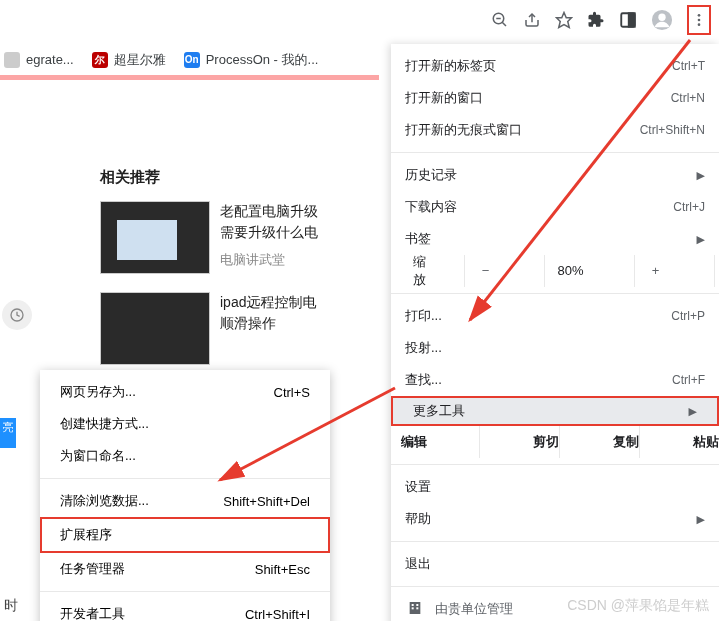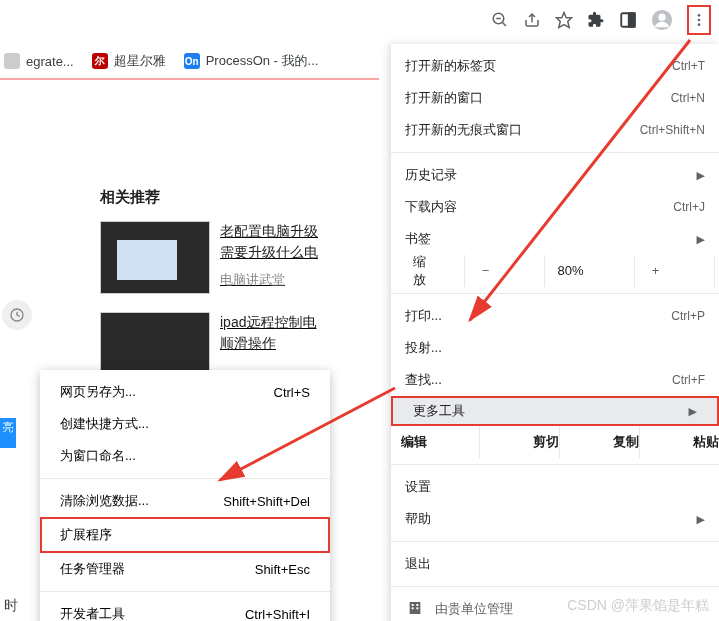--- a/index.html
+++ b/index.html
@@ -2,30 +2,30 @@
 <html><head>
 <meta charset="utf-8">
 <style>
 * { margin: 0; padding: 0; box-sizing: border-box; font-family: "Microsoft YaHei", Arial, sans-serif; }
 body { width: 719px; height: 621px; background: #fff; position: relative; overflow: hidden; }
 
 .toolbar { position: absolute; top: 0; right: 0; left: 0; height: 40px; display: flex; align-items: center; justify-content: flex-end; padding-right: 8px; gap: 14px; }
 .toolbar .icon { color: #5f6368; cursor: pointer; display: flex; align-items: center; justify-content: center; }
 .dots-box { border: 2px solid #e63b2e; padding: 4px 2px; }
 
-.bookmarks { position: absolute; top: 44px; left: 0; right: 340px; height: 36px; display: flex; align-items: center; gap: 18px; padding-left: 4px; font-size: 13px; color: #3c4043; border-bottom: 2px solid #fca5a5; }
+.bookmarks { position: absolute; top: 44px; left: 0; right: 340px; height: 36px; display: flex; align-items: center; gap: 18px; padding-left: 4px; font-size: 13px; color: #3c4043; border-bottom: 5px solid #fca5a5; }
 .bm-item { display: flex; align-items: center; gap: 6px; }
 .fav { width: 16px; height: 16px; border-radius: 3px; display: inline-flex; align-items: center; justify-content: center; font-size: 10px; font-weight: bold; color: #fff; }
 
-.content { position: absolute; top: 168px; left: 0; width: 370px; padding-left: 100px; margin-top: 20px; }
+.content { position: absolute; top: 168px; left: 0; width: 370px; padding-left: 100px; }
 .content h3 { font-size: 15px; font-weight: 600; color: #222; margin-bottom: 14px; }
 .card { display: flex; gap: 10px; margin-bottom: 18px; }
 .thumb { width: 110px; height: 73px; background: #2a2a2a; border: 1px solid #ccc; position: relative; }
 .thumb1::after { content:""; position:absolute; left:16px; top:18px; width:60px; height:40px; background:#cfe0f0; }
-.card-txt { flex: 1; text-decoration: underline; }
+.card-txt { flex: 1; }
 .card-txt .t { font-size: 14px; color: #222; line-height: 1.5; }
 .card-txt .s { font-size: 13px; color: #888; margin-top: 8px; }
 
 .clock-badge { position: absolute; left: 2px; top: 300px; width: 30px; height: 30px; border-radius: 50%; background: #efefef; display: flex; align-items: center; justify-content: center; color: #888; }
 .blue-strip { position: absolute; left: 0; top: 418px; width: 16px; height: 30px; background: #1e90ff; color:#fff; font-size:11px; text-align:center; padding-top:2px;}
 .bottom-char { position: absolute; left: 4px; bottom: 6px; font-size: 14px; color: #444; }
 
 
 .menu-main { position: absolute; top: 44px; right: 0; width: 328px; background: #fff; box-shadow: -2px 0 8px rgba(0,0,0,.15); font-size: 13px; color: #202124; padding: 6px 0; }
 .menu-main .row { display: flex; align-items: center; justify-content: space-between; height: 32px; padding: 0 14px; cursor: pointer; }

